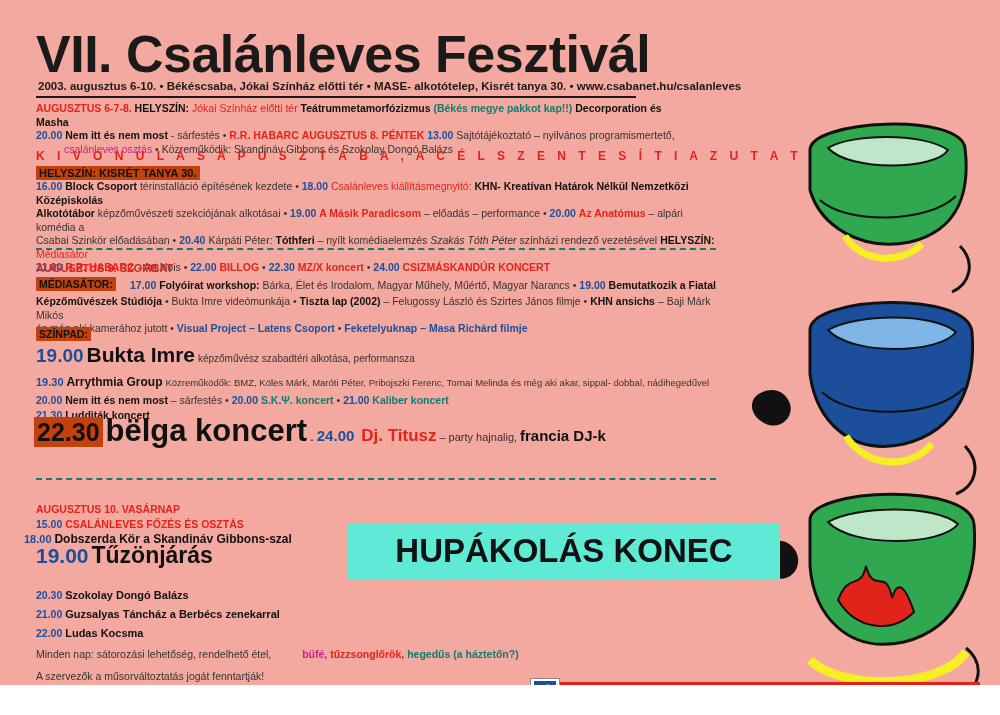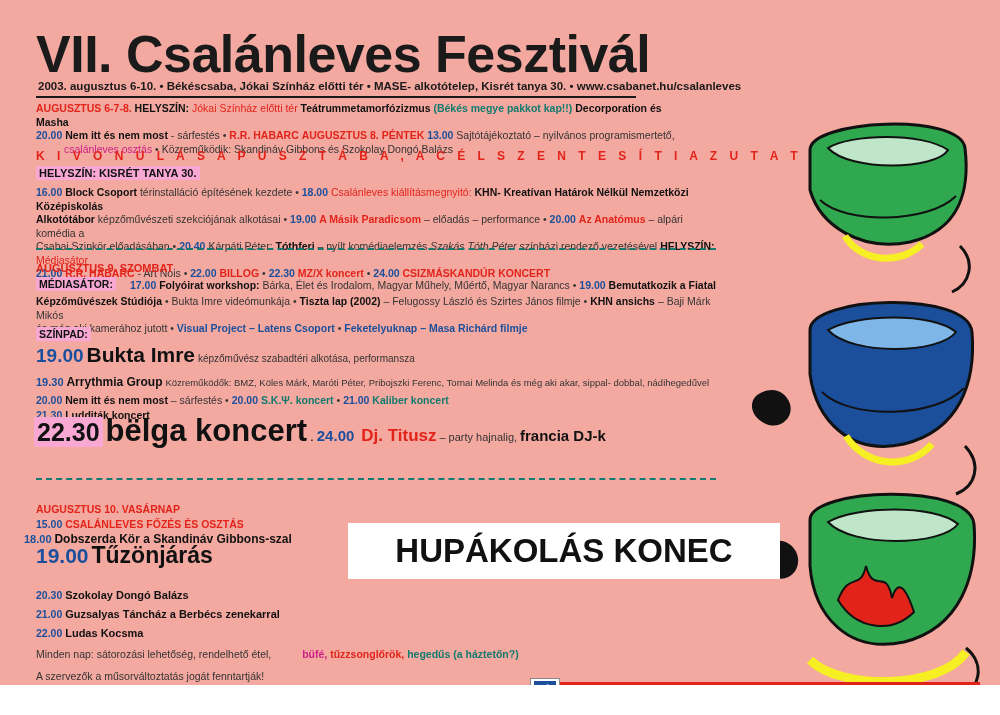--- a/index.html
+++ b/index.html
@@ -66,21 +66,21 @@
     color: #111;
   }
   .red { color: #e2231a; font-weight: bold; }
   .redn { color: #e2231a; }
   .mag { color: #cc2288; margin-left: 28px; }
   .blue { color: #1b4f9c; font-weight: bold; }
   .teal { color: #127a6e; font-weight: bold; }
   .dk { color: #111; font-weight: bold; }
   .gray { color: #333; }
   .hl {
-    background: #f9a8d4;
+    background: #c2410c;
     padding: 1px 3px;
   }
   .spaced {
     letter-spacing: 4.5px;
     font-weight: bold;
     font-size: 12px;
     color: #e2231a;
   }
   .dash {
     position: absolute;
@@ -198,21 +198,21 @@
       <span class="gray">• Közreműködik: Skandináv Gibbons és Szokolay Dongó Balázs</span>
     </div>
   </div>
 
   <div class="blk spaced" style="left:36px; top:150px;">K I V O N U L Á S   A   P U S Z T Á B A ,   A   C É L   S Z E N T E S Í T I   A Z   U T A T</div>
 
   <div class="blk" style="left:36px; top:167px;">
     <span class="hl dk" style="font-size:11px;">HELYSZÍN: KISRÉT TANYA 30.</span>
   </div>
 
-  <div class="blk" style="left:36px; top:186px; width:680px;">
+  <div class="blk" style="left:36px; top:180px; width:680px;">
     <div>
       <span class="blue">16.00</span>
       <span class="dk">Block Csoport</span>
       <span class="gray">térinstalláció építésének kezdete •</span>
       <span class="blue">18.00</span>
       <span class="redn">Csalánleves kiállításmegnyitó:</span>
       <span class="dk">KHN- Kreatívan Határok Nélkül Nemzetközi Középiskolás</span>
     </div>
     <div>
       <span class="dk">Alkotótábor</span>
@@ -338,21 +338,21 @@
   <div class="blk" style="left:24px; top:533px;">
     <span class="blue" style="font-size:11px;">18.00</span>
     <span class="dk" style="font-size:12px;">Dobszerda Kör a Skandináv Gibbons-szal</span>
   </div>
 
   <div class="blk" style="left:36px; top:549px;">
     <span class="blue" style="font-size:21px;">19.00</span>
     <span class="big-name" style="font-size:23px;">Tűzönjárás</span>
   </div>
 
-  <div style="position:absolute; left:348px; top:523px; width:432px; height:56px; background:#ffffff;">
+  <div style="position:absolute; left:348px; top:523px; width:432px; height:56px; background:#5eead4;">
     <div style="font-size:33px; font-weight:bold; color:#111; text-align:center; line-height:56px;">HUPÁKOLÁS KONEC</div>
   </div>
 
   <div class="blk" style="left:36px; top:589px;">
     <span class="blue">20.30</span>
     <span class="dk" style="font-size:11px;">Szokolay Dongó Balázs</span>
   </div>
   <div class="blk" style="left:36px; top:608px;">
     <span class="blue">21.00</span>
     <span class="dk" style="font-size:11px;">Guzsalyas Táncház a Berbécs zenekarral</span>

